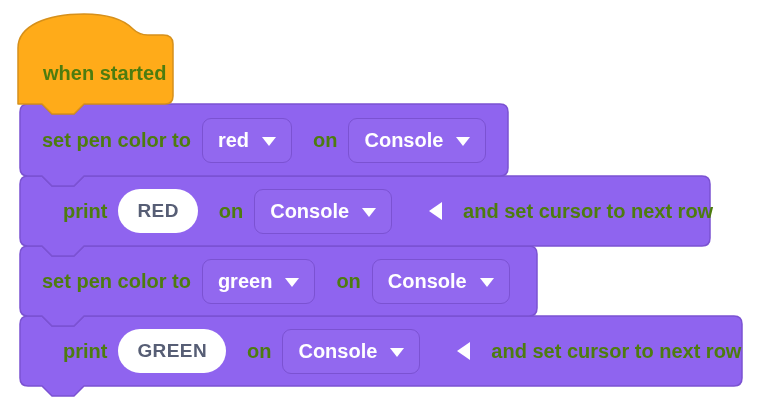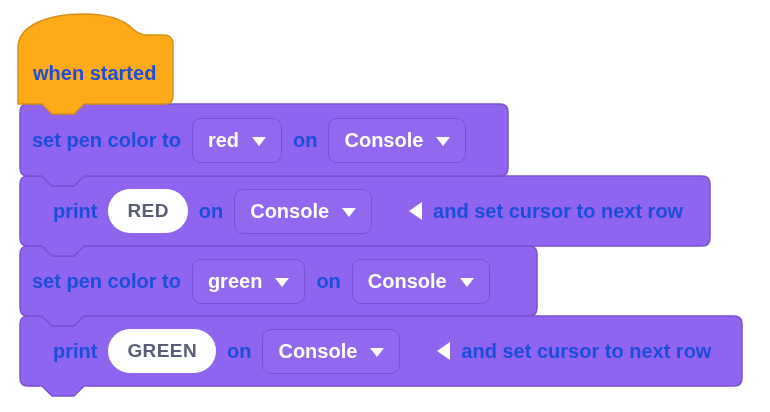--- a/index.html
+++ b/index.html
@@ -7,21 +7,21 @@
     position:relative;width:770px;height:412px;background:#fff;overflow:hidden;
     font-family:"Liberation Sans", sans-serif;
   }
   #shapes{position:absolute;left:0;top:0;}
   .blk{fill:#8F64EF;stroke:#7B52D2;stroke-width:1.5;stroke-linejoin:round;}
   .hat{fill:#FFAB19;stroke:#D6901B;stroke-width:1.5;stroke-linejoin:round;}
   .row{
     position:absolute;display:flex;align-items:center;gap:11px;
     color:#fff;font-weight:700;font-size:20px;white-space:nowrap;
   }
-  .lbl{color:#1d4ed8;}
+  .lbl{color:#4d7c0f;margin-left:10px;}
   .dd{
     height:45px;box-sizing:border-box;border:1.5px solid #7B52D2;border-radius:9px;
     display:flex;align-items:center;gap:13px;padding:0 15px;cursor:pointer;
     background:rgba(255,255,255,0.03);
   }
   .dd-arrow{
     width:0;height:0;border-left:7px solid transparent;border-right:7px solid transparent;
     border-top:9px solid #fff;margin-top:2px;
   }
   .oval{

